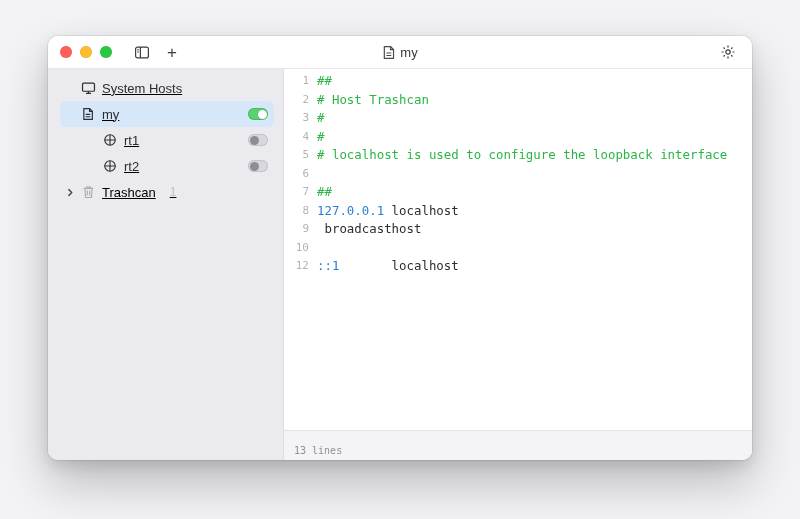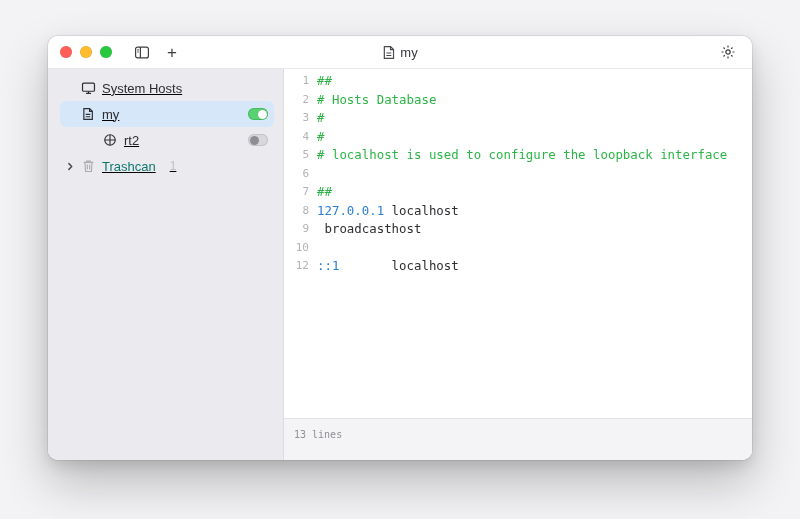--- a/index.html
+++ b/index.html
@@ -37,21 +37,21 @@
   .main{flex:1;display:flex;min-height:0;}
   .sidebar{
     flex:0 0 236px;width:236px;background:#ebebef;border-right:1px solid #dddde1;
     padding-top:6px;box-sizing:border-box;text-decoration:underline;
   }
   .row{
     height:26px;display:flex;align-items:center;margin:0 9px 0 12px;
     border-radius:6px;padding:0 6px 0 3px;font-size:13px;color:#2c2c30;
   }
   .row.selected{background:#d6e7fa;}
-  .row.muted .row-label{color:#0f766e;}
+  .row.muted .row-label{color:#000000;}
   .row.muted .row-icon{color:#aaaaaf;}
   .chev{width:14px;flex:0 0 14px;display:flex;justify-content:center;align-items:center;color:#4a4a4f;}
   .ind{flex:0 0 22px;}
   .row-icon{width:16px;flex:0 0 16px;margin:0 6px 0 3px;display:flex;align-items:center;justify-content:center;color:#2e2e33;}
   .row-label{white-space:nowrap;}
   .count{color:#c0c0c5;margin-left:14px;font-size:12px;}
   .spacer{flex:1;}
   .toggle{position:relative;flex:0 0 20px;width:20px;height:12px;border-radius:7px;box-sizing:border-box;}
   .toggle.on{background:var(--toggle-on,#5ad273);box-shadow:inset 0 0 0 1px rgba(52,170,80,.55);}
   .toggle.off{background:#d8d8dc;box-shadow:inset 0 0 0 1px #c3c3c8;}
@@ -68,21 +68,21 @@
   .eline{display:flex;white-space:pre;}
   .gutter{
     flex:0 0 25px;width:25px;text-align:right;padding-right:8px;
     color:#b3b3b8;font-size:11px;line-height:18.5px;
   }
   .seg.comment{color:var(--comment-green,#2cb546);}
   .seg.ip{color:var(--ip-blue,#2a7fd4);font-weight:normal;}
   .seg.plain{color:#2f2f33;text-align:right;}
   .statusbar{
     flex:0 0 21px;height:21px;border-top:1px solid #e3e3e6;background:#f4f4f6;
-    display:flex;align-items:flex-start;padding:10px 10px;
+    display:flex;align-items:flex-end;padding:4px 10px;
     font-family:"DejaVu Sans Mono","Liberation Mono",monospace;
     font-size:10px;color:#8f8f95;
   }
 </style>
 </head>
 <body>
 
 <div class="window">
 
   <div class="titlebar">
@@ -158,20 +158,36 @@
         <div class="row">
           <span class="chev"></span>
           <span class="ind"></span>
           <span class="row-icon">
             <svg width="14" height="14" viewBox="0 0 16 16" fill="none" stroke="currentColor" stroke-width="1.3">
               <circle cx="8" cy="8" r="6"></circle>
               <line x1="8" y1="2" x2="8" y2="14"></line>
               <line x1="2" y1="8" x2="14" y2="8"></line>
             </svg>
           </span>
+          <span class="row-label">rt1</span>
+          <span class="spacer"></span>
+          <span class="toggle off">
+            <span class="knob"></span>
+          </span>
+        </div>
+        <div class="row">
+          <span class="chev"></span>
+          <span class="ind"></span>
+          <span class="row-icon">
+            <svg width="14" height="14" viewBox="0 0 16 16" fill="none" stroke="currentColor" stroke-width="1.3">
+              <circle cx="8" cy="8" r="6"></circle>
+              <line x1="8" y1="2" x2="8" y2="14"></line>
+              <line x1="2" y1="8" x2="14" y2="8"></line>
+            </svg>
+          </span>
           <span class="row-label">rt2</span>
           <span class="spacer"></span>
           <span class="toggle off">
             <span class="knob"></span>
           </span>
         </div>
         <div class="row muted">
           <span class="chev">
             <svg width="9" height="9" viewBox="0 0 10 10" fill="none" stroke="currentColor" stroke-width="1.6" stroke-linecap="round" stroke-linejoin="round">
               <path d="M3.2 1.8L6.4 5 3.2 8.2"></path>
@@ -187,21 +203,21 @@
             </svg>
           </span>
           <span class="row-label">Trashcan</span>
           <span class="count">1</span>
           <span class="spacer"></span>
         </div>
       </aside>
     <div class="editor-pane">
       <div class="editor" id="editor-lines">
           <div class="eline"><span class="gutter">1</span><span class="seg comment">##</span></div>
-          <div class="eline"><span class="gutter">2</span><span class="seg comment"># Hosts Database</span></div>
+          <div class="eline"><span class="gutter">2</span><span class="seg comment"># Host Trashcan</span></div>
           <div class="eline"><span class="gutter">3</span><span class="seg comment">#</span></div>
           <div class="eline"><span class="gutter">4</span><span class="seg comment">#</span></div>
           <div class="eline"><span class="gutter">5</span><span class="seg comment"># localhost is used to configure the loopback interface</span></div>
           <div class="eline"><span class="gutter">6</span></div>
           <div class="eline"><span class="gutter">7</span><span class="seg comment">##</span></div>
           <div class="eline"><span class="gutter">8</span><span class="seg ip">127.0.0.1</span><span class="seg plain"> localhost</span></div>
           <div class="eline"><span class="gutter">9</span><span class="seg plain"> broadcasthost</span></div>
           <div class="eline"><span class="gutter">10</span></div>
           <div class="eline"><span class="gutter">12</span><span class="seg ip">::1</span><span class="seg plain">       localhost</span></div>
         </div>

